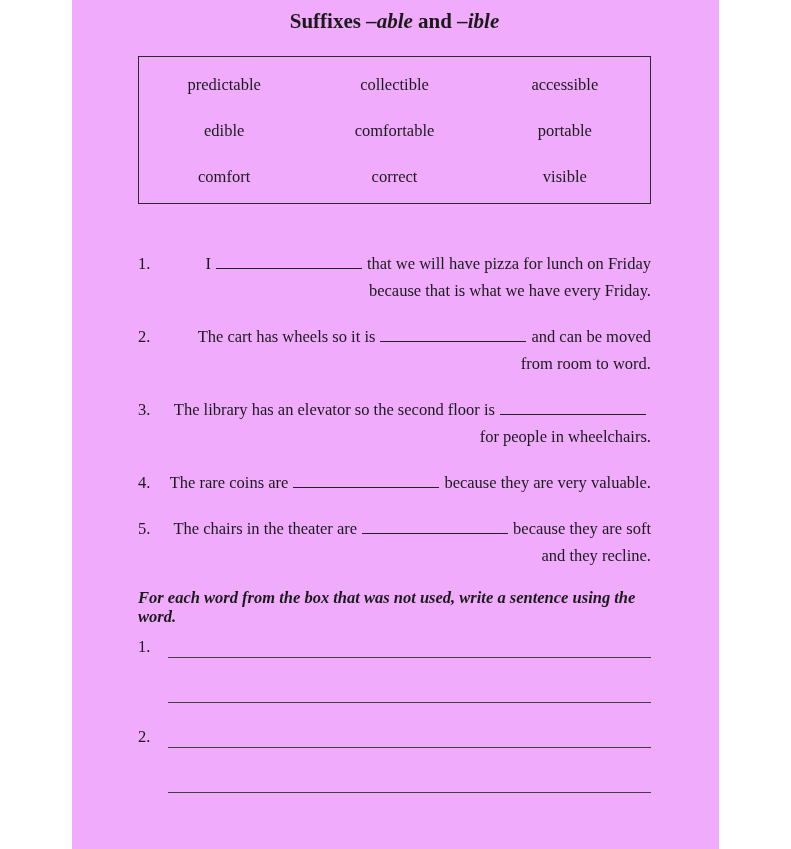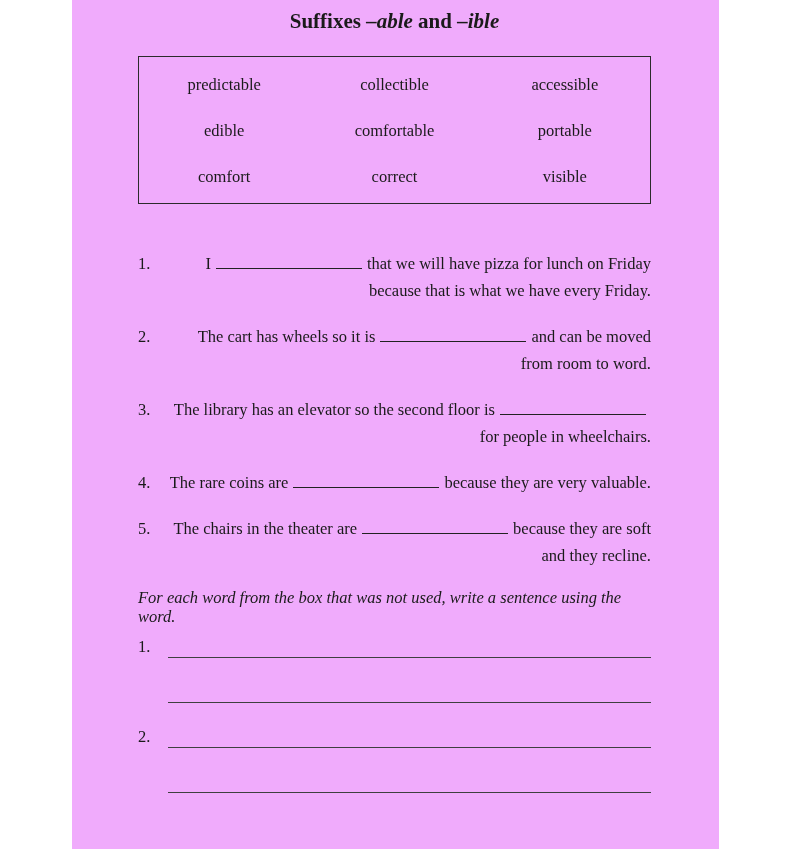--- a/index.html
+++ b/index.html
@@ -49,21 +49,21 @@
   }
   .q-num { flex: 0 0 30px; }
   .q-text { flex: 1; text-align: right; }
   .blank {
     display: inline-block;
     width: 146px;
     height: 14px;
     margin: 0 5px;
     border-bottom: 1.4px solid #222222;
   }
-  .instr2 { margin-top: 6px; }
+  .instr2 { margin-top: 6px; font-weight: bold; }
   .writing-section { margin-top: 1px; }
   .w-item { display: flex; }
   .w-num {
     flex: 0 0 30px;
     font-size: 16.5px;
     display: flex;
     align-items: flex-end;
     padding-bottom: 3px;
   }
   .w-item--first .w-num { height: 33px; }

